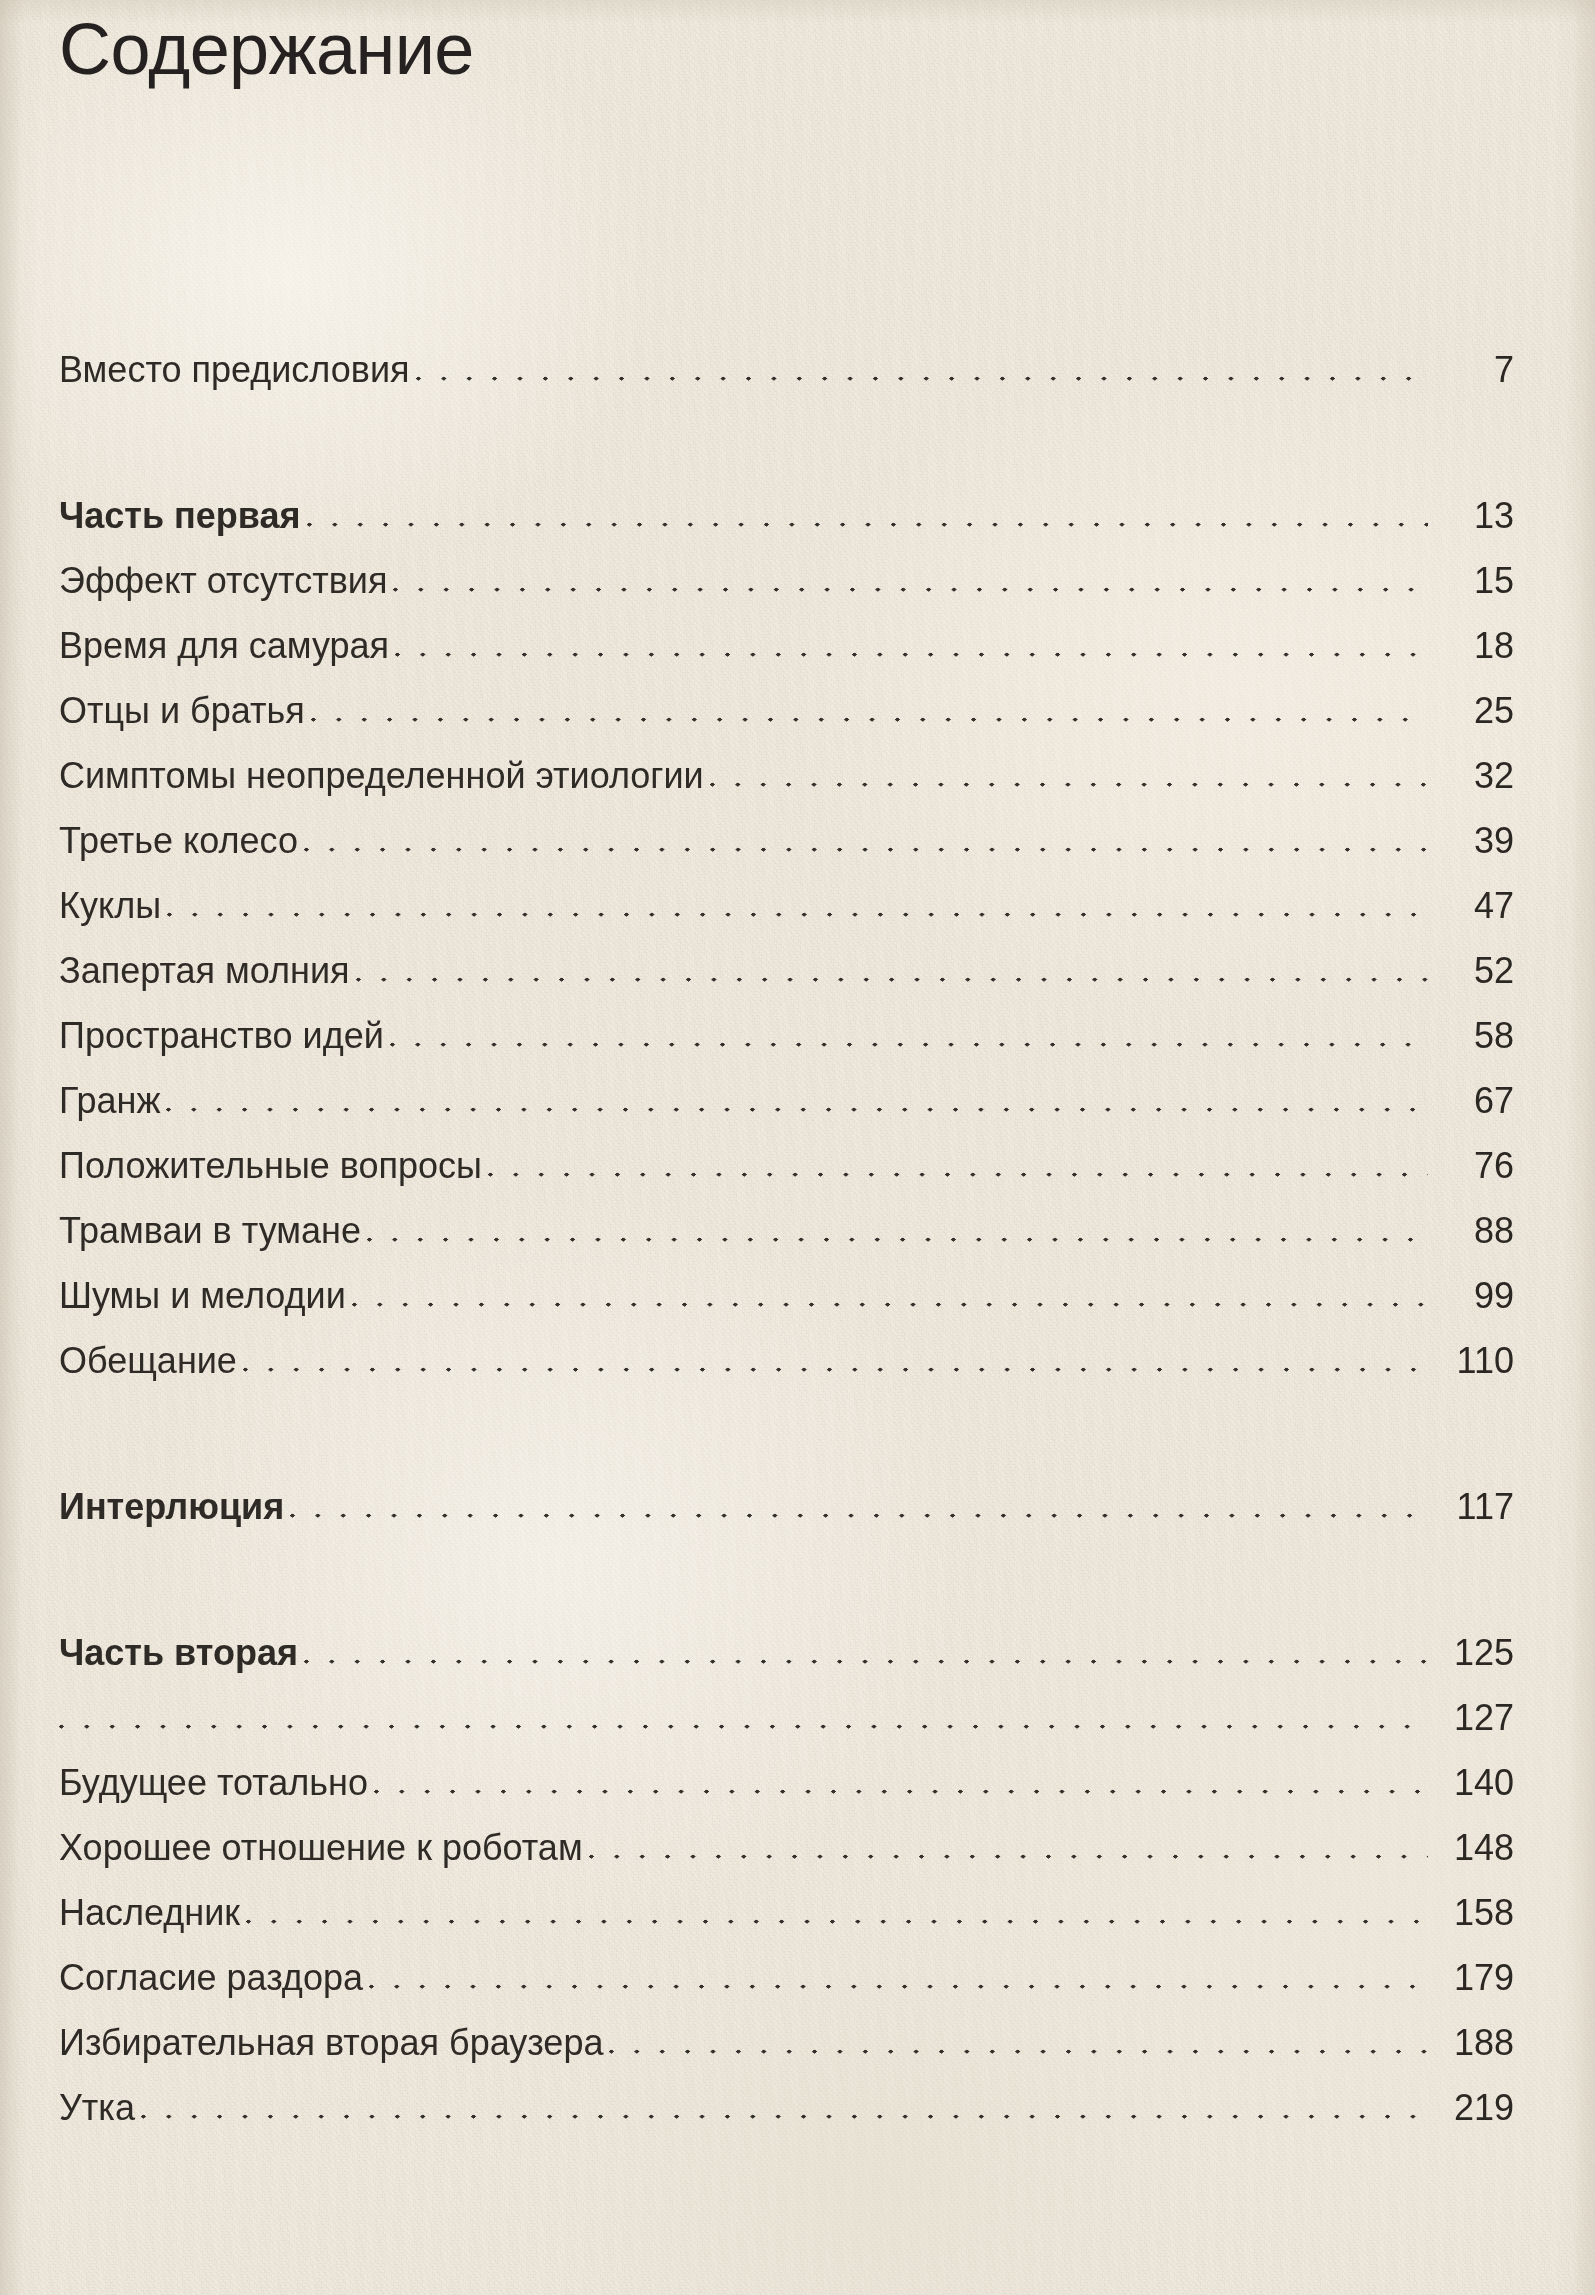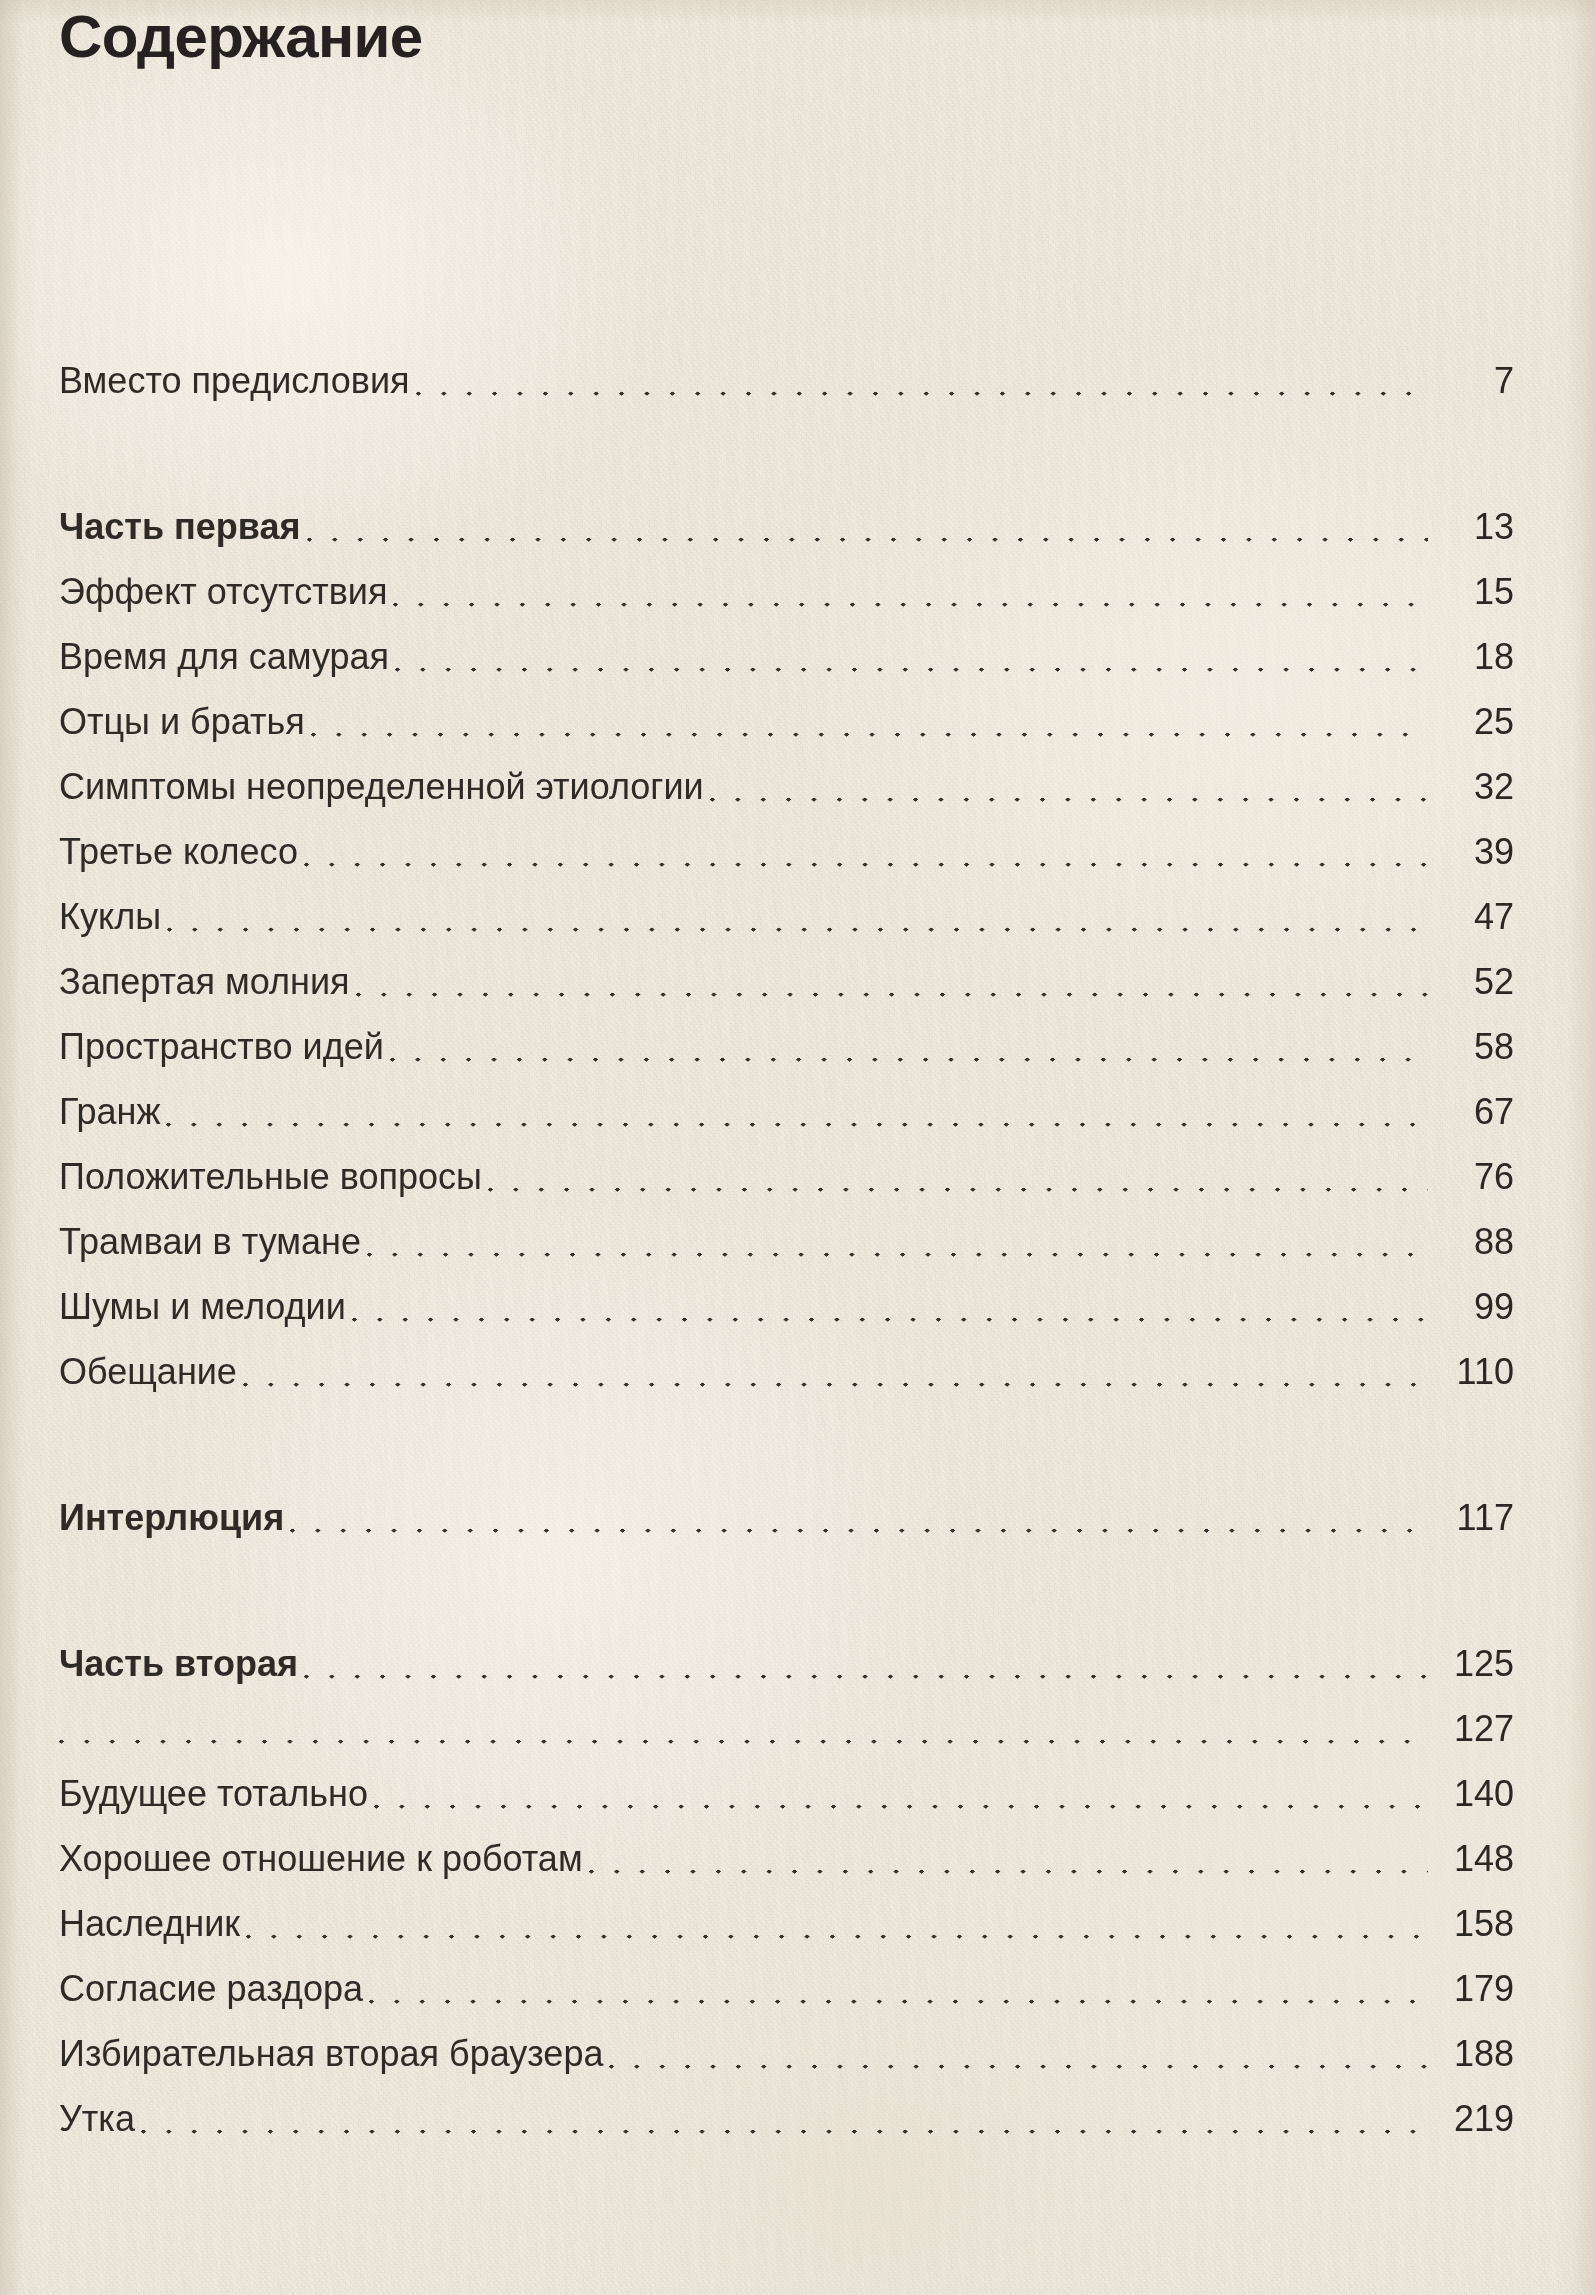--- a/index.html
+++ b/index.html
@@ -66,44 +66,44 @@
   .page {
     position: relative;
     z-index: 2;
     padding: 0 81px 0 59px;
     height: 100%;
     box-sizing: border-box;
   }
 
   
   .toc-title {
-    font-size: 60px;
-    font-weight: 700;
+    font-size: 72px;
+    font-weight: 400;
     letter-spacing: -0.6px;
     line-height: 1;
     color: #242120;
     margin: 0;
-    padding-top: 7px;
+    padding-top: 13px;
     white-space: nowrap;
   }
 
   
   .toc-list {
     margin: 0;
     padding: 0;
     list-style: none;
     position: absolute;
     top: 337px;
     left: 59px;
     right: 81px;
   }
 
   .toc-row {
     display: flex;
-    align-items: flex-end;
+    align-items: center;
     height: 65px;
     font-size: 36px;
     font-weight: 400;
     color: #2e2a26;
     white-space: nowrap;
   }
 
   .toc-row.bold .toc-label {
     font-weight: 700;
   }

